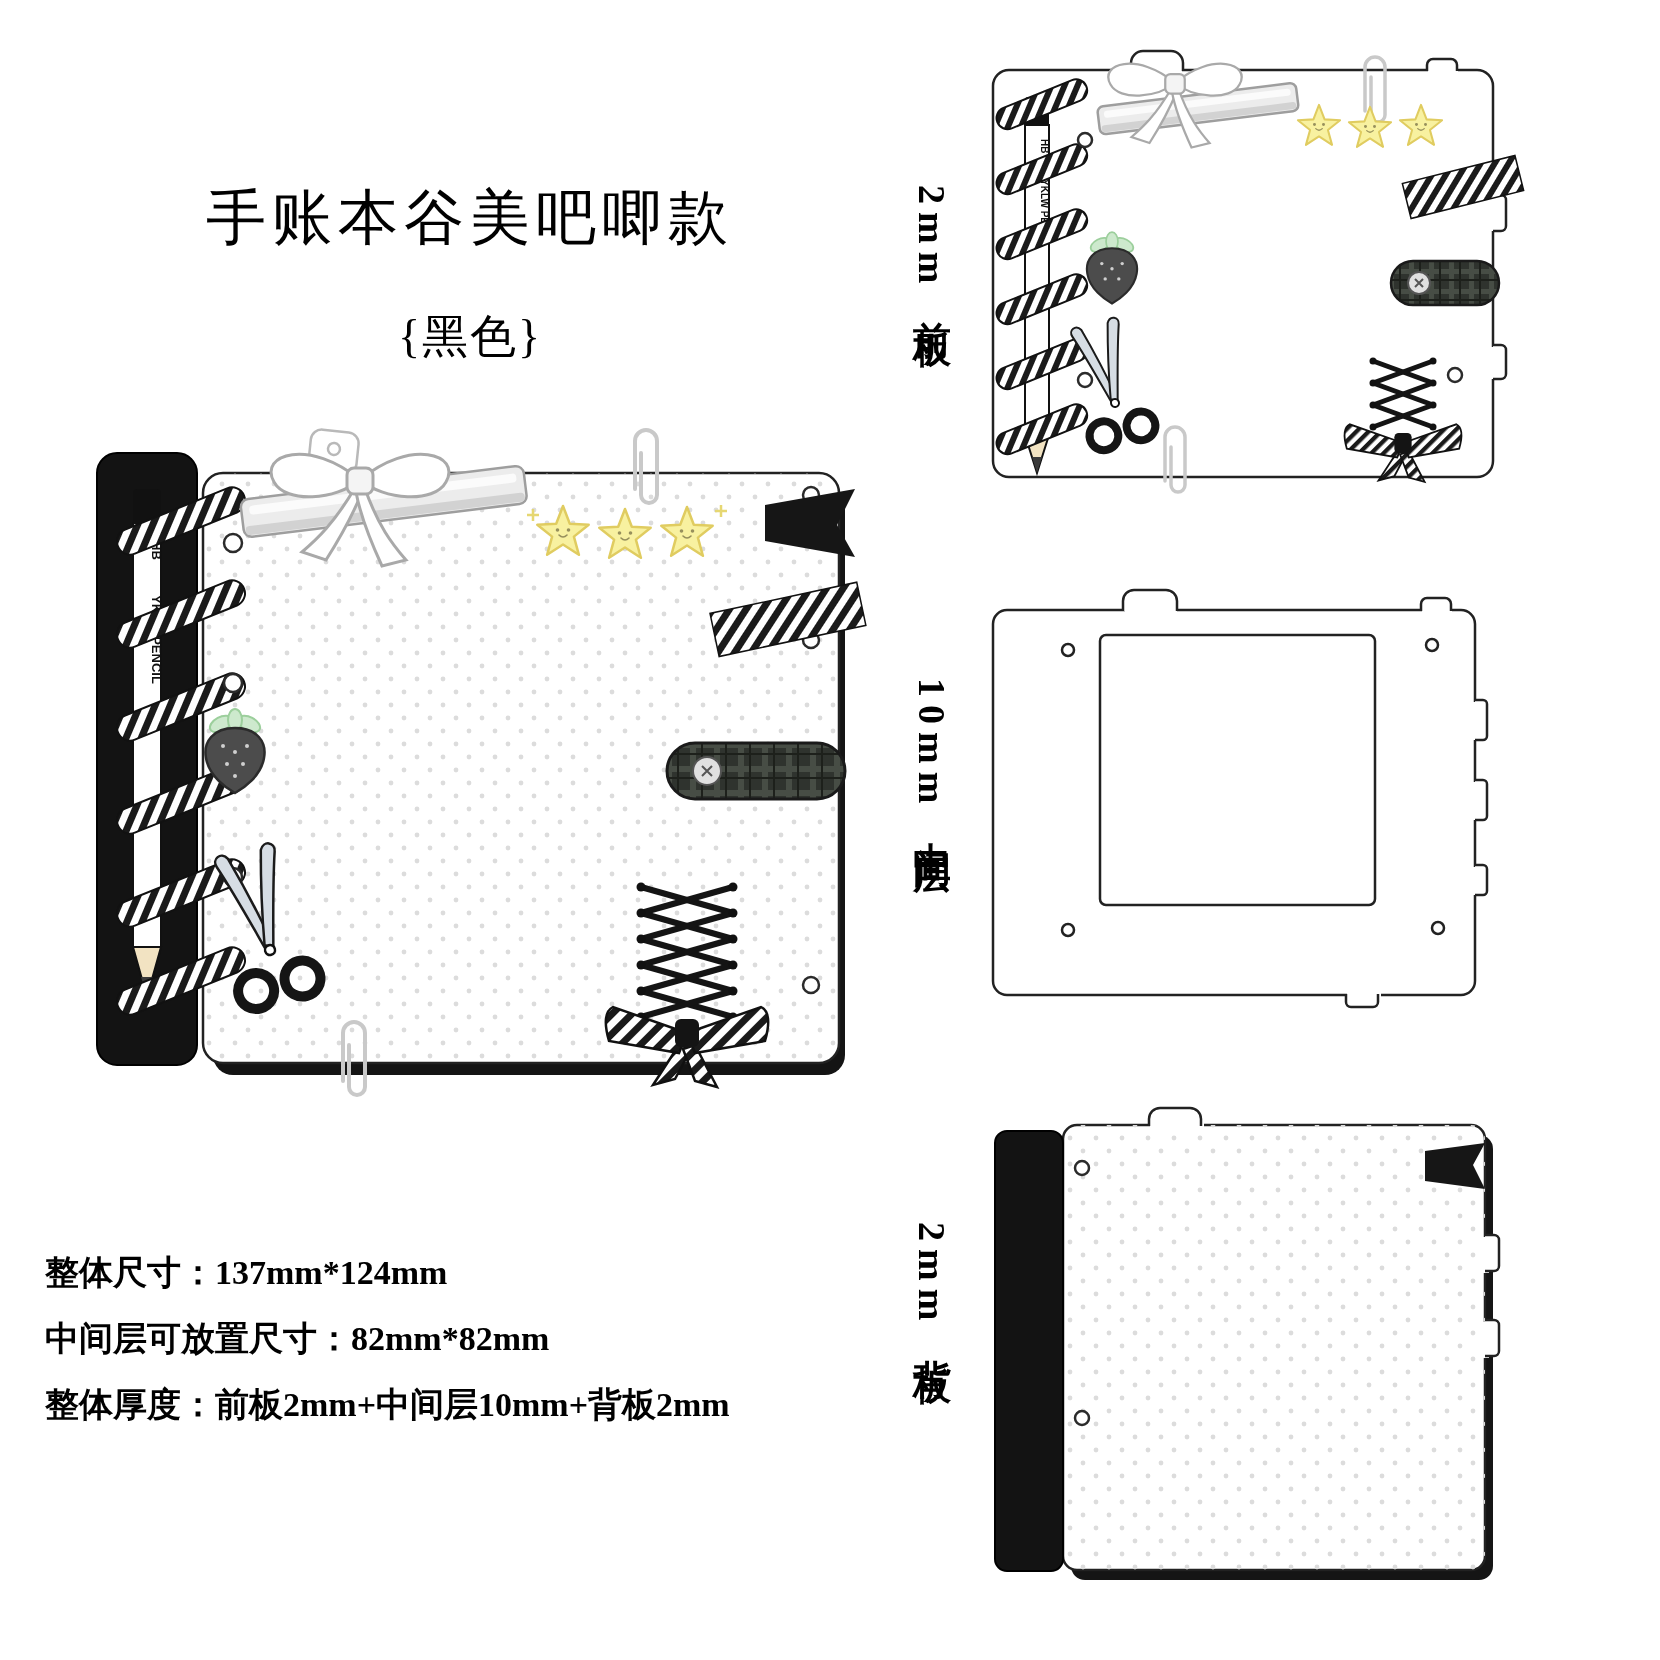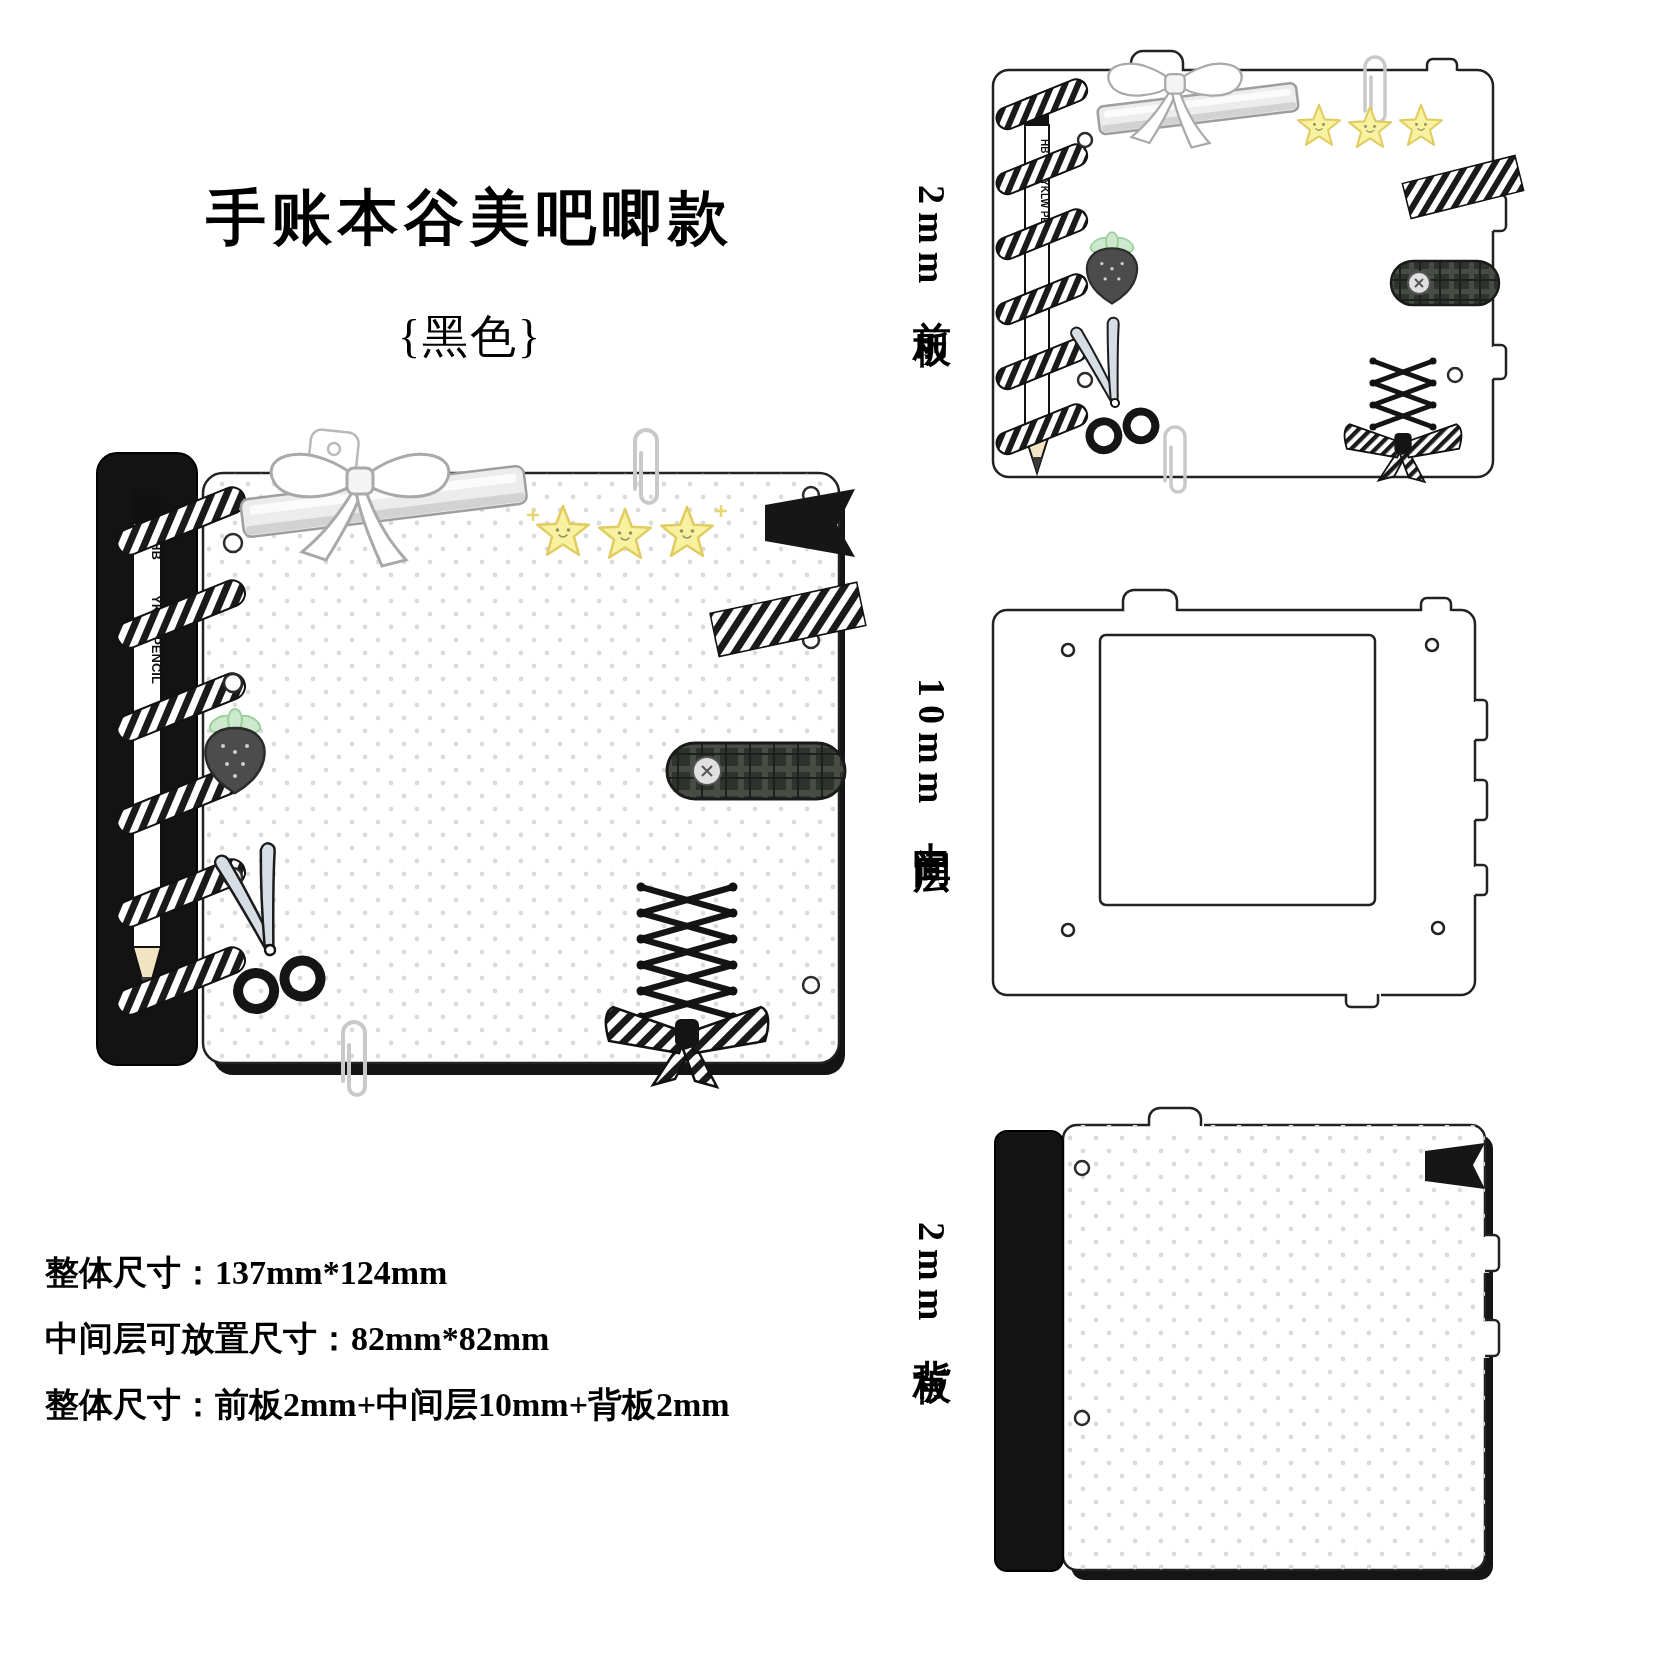--- a/index.html
+++ b/index.html
@@ -1,38 +1,38 @@
 <!DOCTYPE html>
 <html><head>
 <meta charset="utf-8">
 <style>
   *{margin:0;padding:0;box-sizing:border-box}
   html,body{width:1660px;height:1660px;background:#ffffff;color:#000;
     font-family:"Liberation Serif","DejaVu Serif",serif;}
   .abs{position:absolute}
   .page-title{left:0;top:178px;width:940px;text-align:center;
-    font-size:60px;font-weight:700;letter-spacing:6px}
+    font-size:60px;font-weight:400;letter-spacing:6px}
   .page-subtitle{left:0;top:306px;width:940px;text-align:center;
     font-size:46px;font-weight:400;letter-spacing:2px}
   .specs{left:45px;top:1240px;width:830px;text-align:left;
     font-size:34px;font-weight:700;line-height:66px}
   .vlabel{writing-mode:vertical-rl;text-orientation:mixed;
     font-size:38px;font-weight:800;letter-spacing:8px}
   svg{display:block;overflow:visible}
 </style>
 </head>
 <body>
 
 <div class="abs page-title">手账本谷美吧唧款</div>
 <div class="abs page-subtitle">{黑色}</div>
 
 <div class="abs specs">
   <div>整体尺寸：137mm*124mm</div>
   <div>中间层可放置尺寸：82mm*82mm</div>
-  <div>整体尺寸：前板2mm+中间层10mm+背板2mm</div>
+  <div>整体厚度：前板2mm+中间层10mm+背板2mm</div>
 </div>
 
 <div class="abs vlabel" style="left:906px;top:185px">2mm前板</div>
 <div class="abs vlabel" style="left:906px;top:678px">10mm中间层</div>
 <div class="abs vlabel" style="left:906px;top:1222px">2mm背板</div>
 
 <svg class="abs" style="left:85px;top:425px" width="780" height="665" viewBox="0 0 780 665">
   <defs>
     <pattern id="m-dots" width="26" height="26" patternUnits="userSpaceOnUse">
       <circle cx="7" cy="7" r="2.4" fill="#dcdcdc"></circle>

